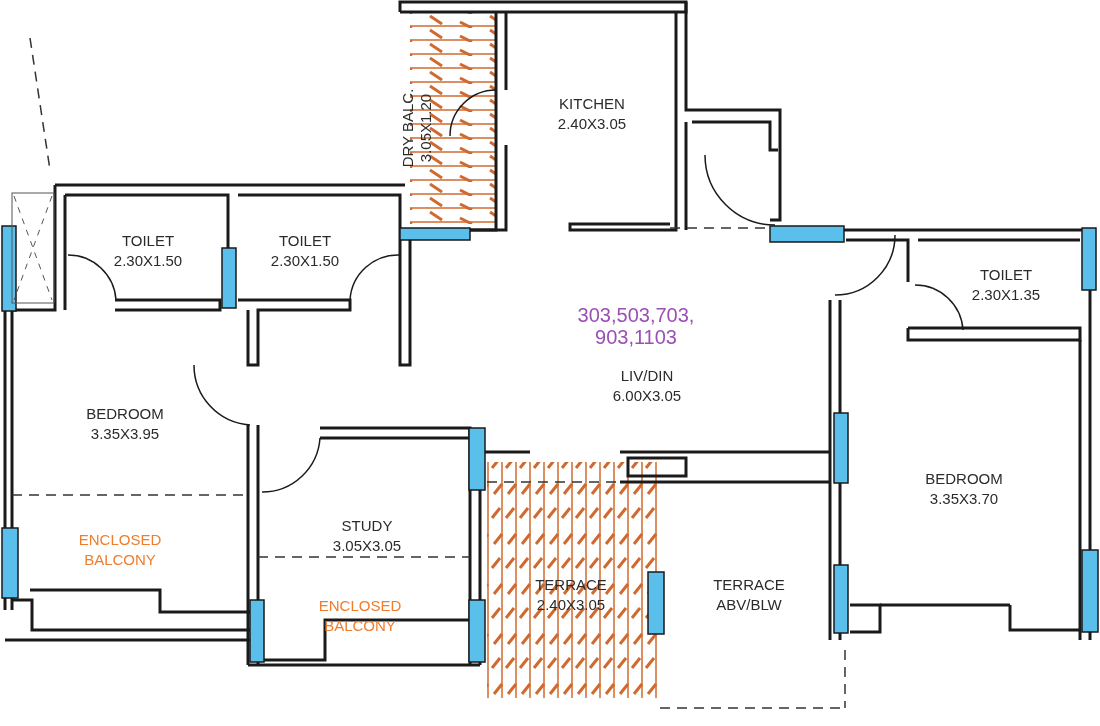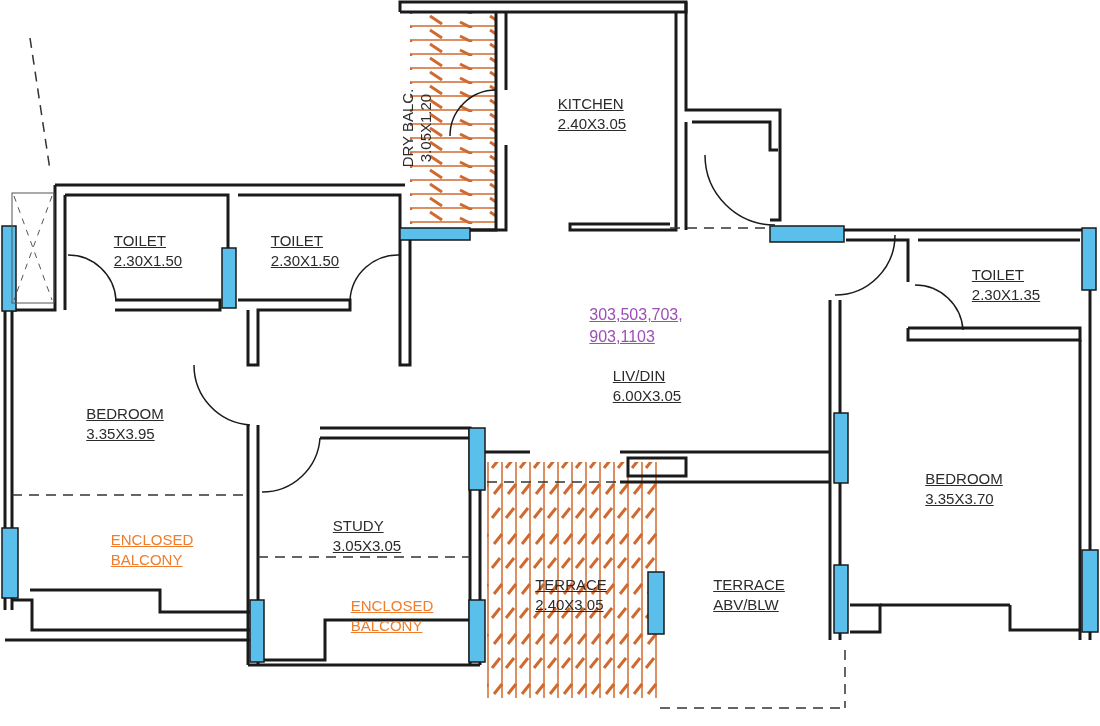--- a/index.html
+++ b/index.html
@@ -1,21 +1,21 @@
 <!DOCTYPE html>
 <html><head>
 <meta charset="utf-8">
 <style>
   html, body { margin:0; padding:0; background:#ffffff; }
   body { width:1100px; height:726px; overflow:hidden; position:relative; font-family:"Liberation Sans", sans-serif; }
   #plan { position:absolute; left:0; top:0; width:1100px; height:726px; }
-  .lbl { position:absolute; text-align:left; font-size:15px; line-height:20px; color:#2b2b2b; white-space:nowrap; transform:translateX(-50%);text-decoration:underline; }
+  .lbl { position:absolute; text-align:center; font-size:15px; line-height:20px; color:#2b2b2b; white-space:nowrap; transform:translateX(-50%); }
   .lbl .name, .lbl .dim { display:block; }
-  .orange { color:#ef7d2d;margin-left:32px; }
-  .purple { color:#9b4fb5; font-size:16px; line-height:22px; }
+  .orange { color:#ef7d2d; }
+  .purple { color:#9b4fb5; font-size:20px; line-height:22px; }
   .rot { position:absolute; transform-origin:center; font-size:15px; line-height:18px; color:#2b2b2b; white-space:nowrap; text-align:center; }
 </style>
 </head>
 <body>
 
 <svg id="plan" viewBox="0 0 1100 726" xmlns="http://www.w3.org/2000/svg">
   <defs>
     <pattern id="hatchH" width="60" height="14" patternUnits="userSpaceOnUse">
       <line x1="0" y1="12" x2="60" y2="12" stroke="#d0692e" stroke-width="1.5"></line>
       <line x1="10" y1="2" x2="22" y2="10" stroke="#d0692e" stroke-width="3"></line>

